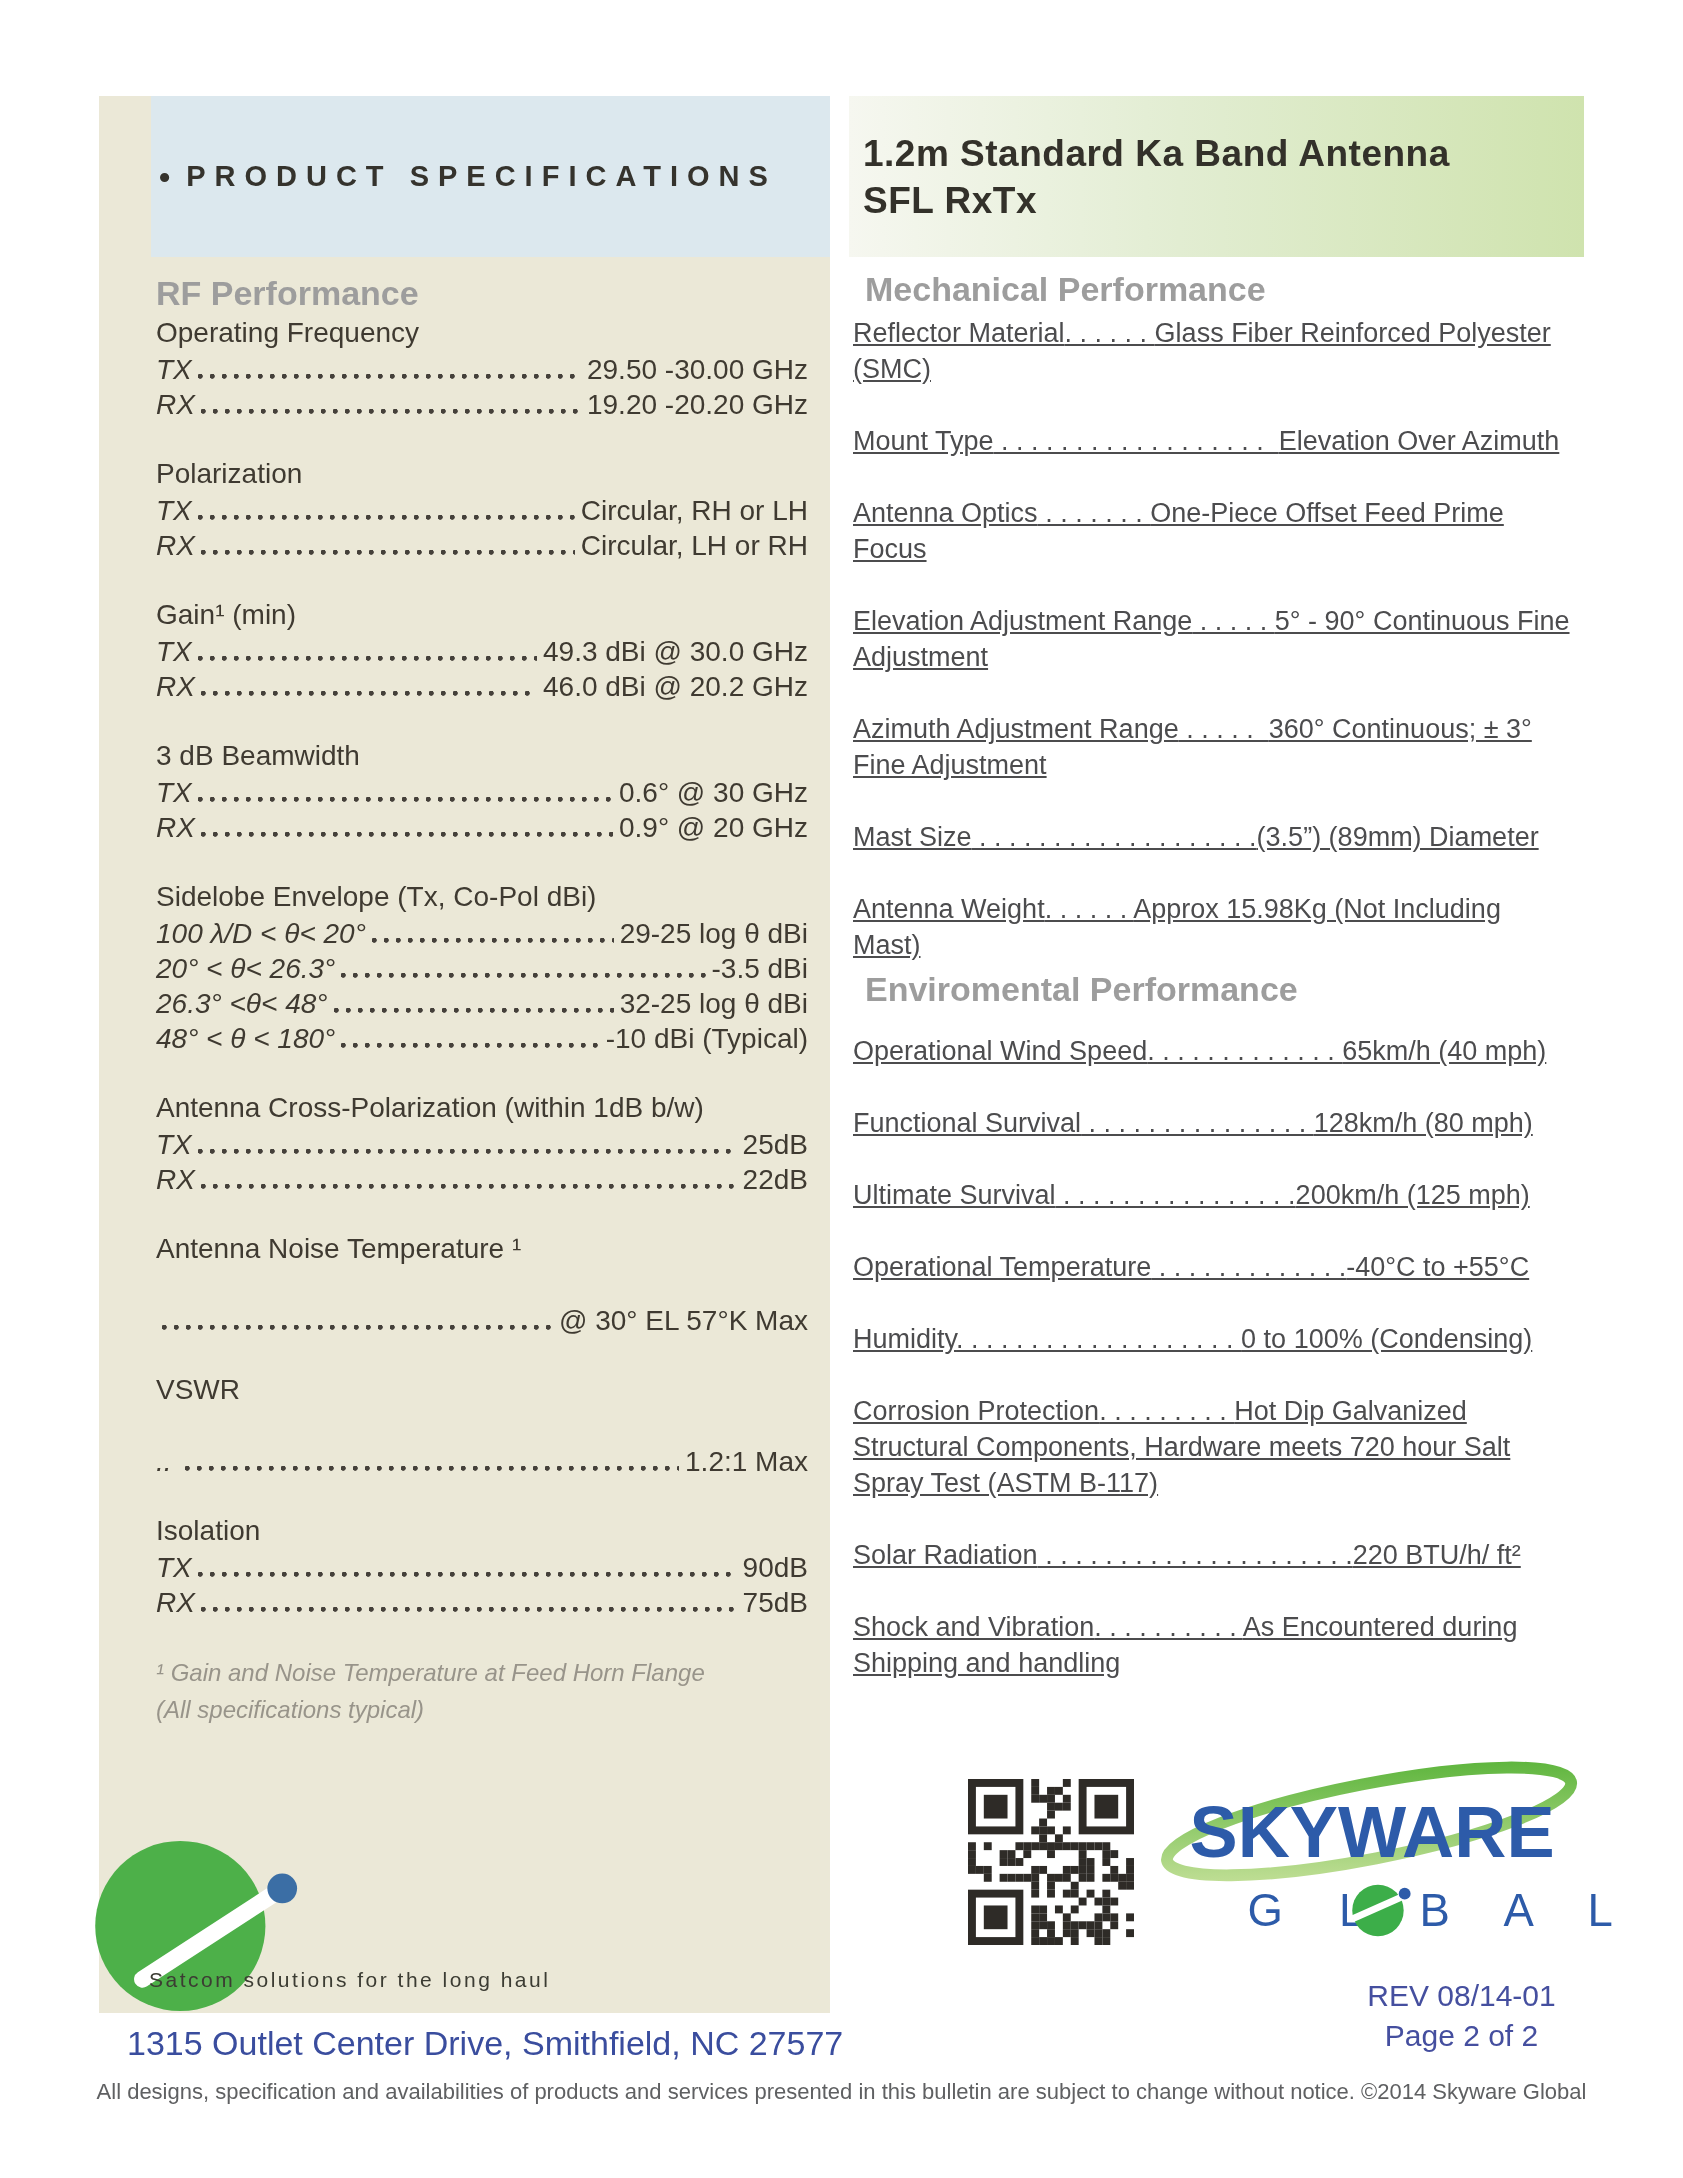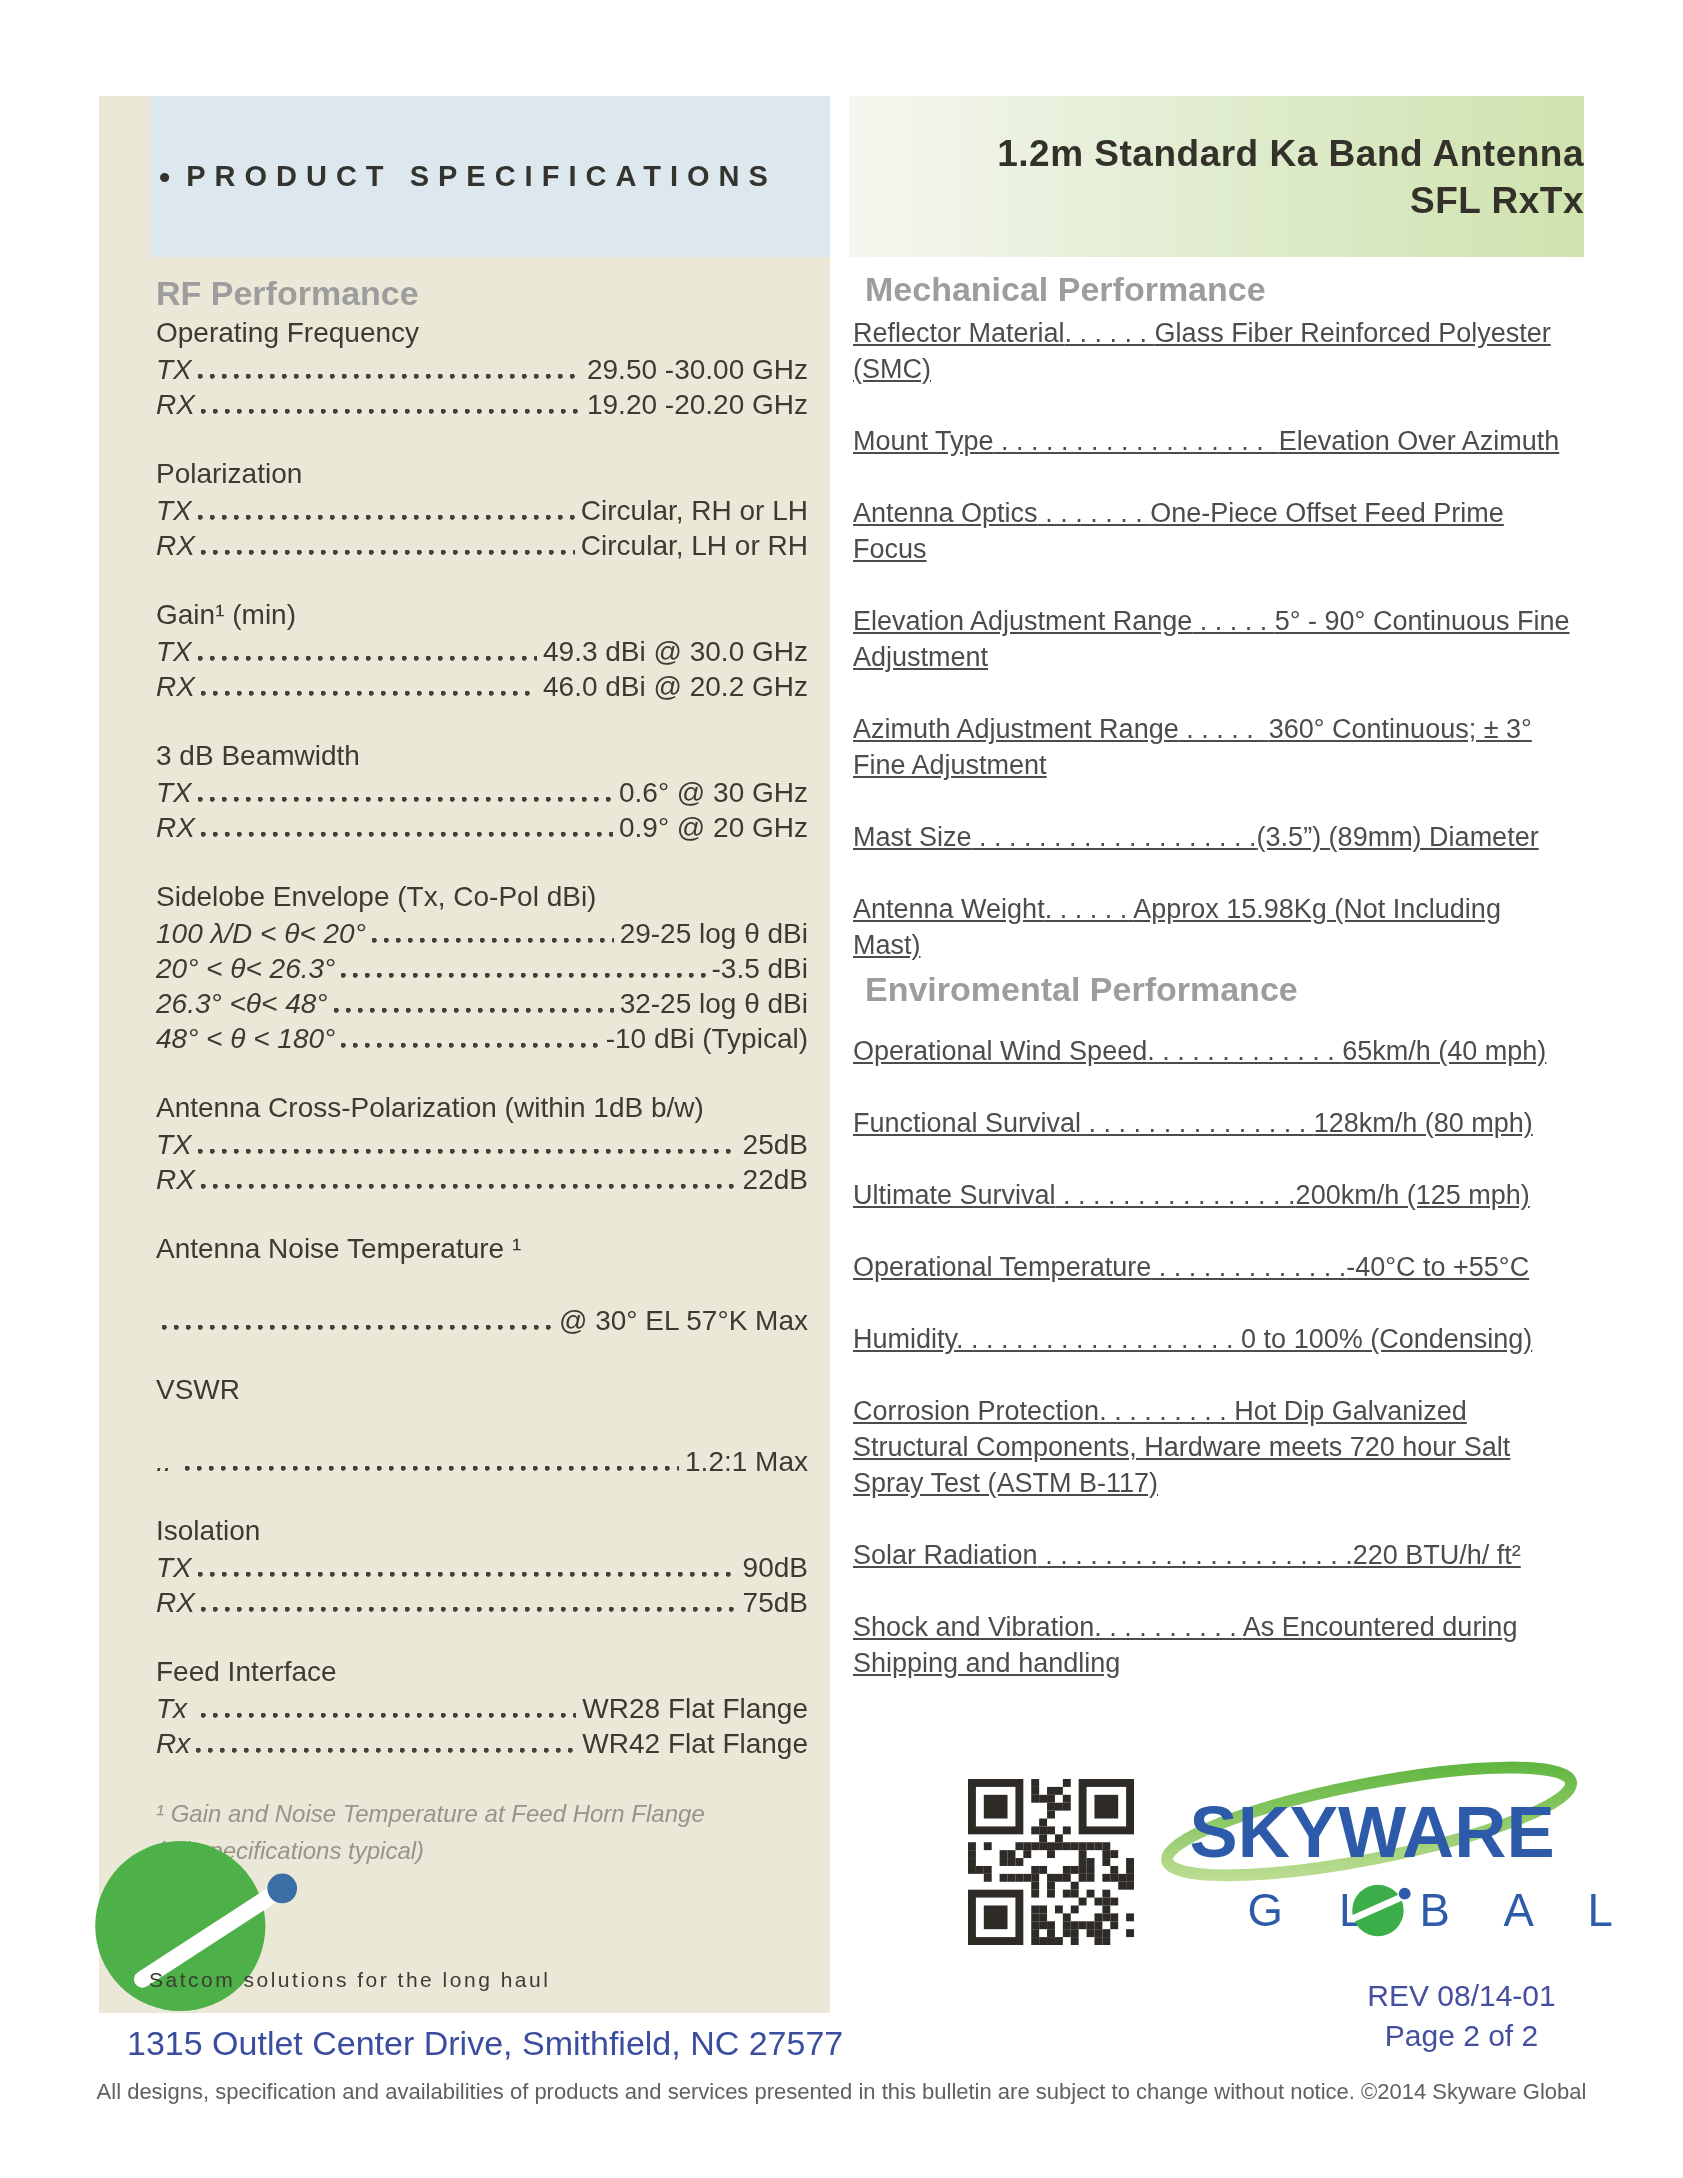--- a/index.html
+++ b/index.html
@@ -22,21 +22,21 @@
   .lrow .val{white-space:nowrap;}
   .lrow.gap{margin-top:35px;}
   .footnotes{margin-top:30px;color:#98948a;font-style:italic;font-size:24px;line-height:37px;}
   .dish{position:absolute;left:-8px;top:1736px;width:238px;height:188px;}
   .dish svg{overflow:visible;}
   .tagline{position:absolute;left:50px;top:1872px;font-size:21px;letter-spacing:2.5px;color:#3c3c33;white-space:nowrap;}
 
   
   .col-right{position:absolute;left:849px;top:96px;width:735px;}
   .green-band{height:161px;background:linear-gradient(90deg,#f6f7f0 0%,#e2edd2 45%,#cfe3ae 100%);
-    display:flex;flex-direction:column;justify-content:center;padding-left:14px;text-align:right;}
+    display:flex;flex-direction:column;justify-content:center;padding-left:14px;}
   .rtitle{font-size:37px;font-weight:bold;color:#33312a;line-height:47px;letter-spacing:0.5px;}
   .right-body{padding:12px 10px 0 4px;font-size:27px;color:#4c4c4e;}
   .rhead{font-size:34px;font-weight:bold;color:#9d9d9d;line-height:40px;margin:0 12px 24px;}
   .rhead.first{margin-bottom:6px;}
   .rrow{margin:0 0 36px;line-height:36px;text-decoration:underline;}
   .rrow .dots{white-space:pre;}
   .rrow.tight{margin-bottom:6px;}
 
   
   .qr{position:absolute;left:968px;top:1779px;width:166px;height:166px;}
@@ -180,33 +180,20 @@
             <span class="leader"></span>
             <span class="val">90dB</span>
           </div>
         <div class="lrow">
             <span class="lbl">RX</span>
             <span class="leader"></span>
             <span class="val">75dB</span>
           </div>
       </div>
 
-      <div class="sec">
-        <div class="sec-title">Feed Interface</div>
-        <div class="lrow">
-            <span class="lbl">Tx </span>
-            <span class="leader"></span>
-            <span class="val">WR28 Flat Flange</span>
-          </div>
-        <div class="lrow">
-            <span class="lbl">Rx</span>
-            <span class="leader"></span>
-            <span class="val">WR42 Flat Flange</span>
-          </div>
-      </div>
 
       <div class="footnotes">
         <div>¹ Gain and Noise Temperature at Feed Horn Flange</div>
         <div>(All specifications typical)</div>
       </div>
     </div>
 
     <div class="dish">
       <svg width="238" height="188" viewBox="0 0 240 190" xmlns="http://www.w3.org/2000/svg">
         <circle cx="90" cy="95" r="86" fill="#4db049"></circle>

